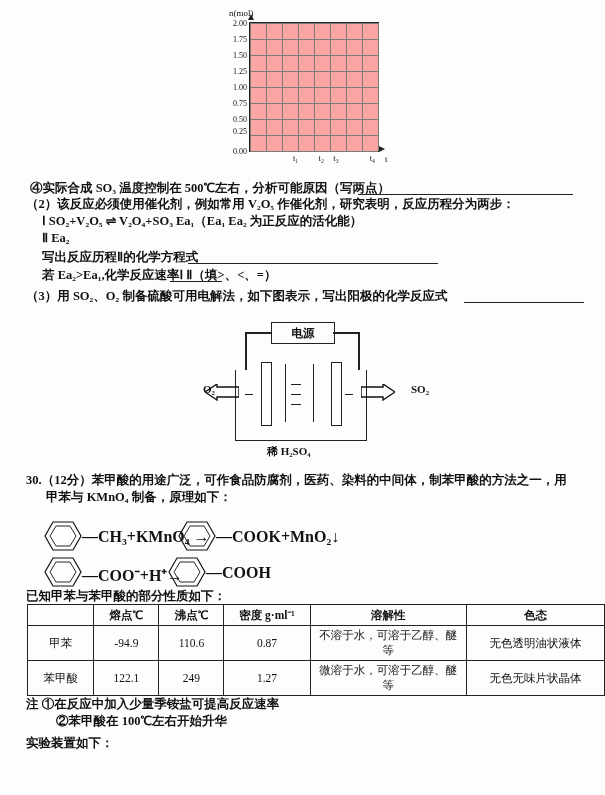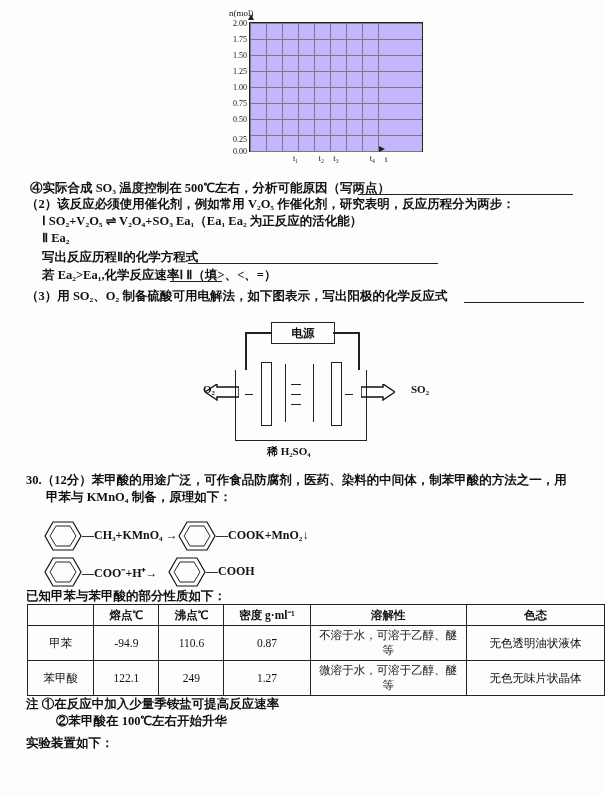--- a/index.html
+++ b/index.html
@@ -10,21 +10,21 @@
     color:#111;
     font-size:12.5px;
     position:relative;
     overflow:hidden;
   }
   .page{position:relative;width:605px;height:795px;}
 
   
   .chart-wrap{position:absolute;left:215px;top:8px;width:180px;height:170px;}
   .chart-ylabel{position:absolute;left:14px;top:0px;font-size:9px;}
-  .plot{position:absolute;left:34px;top:14px;width:128px;height:128px;border:1.4px solid #222;background:#c4b5fd;padding-left:44px;}
+  .plot{position:absolute;left:34px;top:14px;width:128px;height:128px;border:1.4px solid #222;background:#fca5a5;}
   .plot .vgrid,.plot .hgrid{position:absolute;background:#7a7a7a;}
   .plot .vgrid{width:1px;top:0;bottom:0;}
   .plot .hgrid{height:1px;left:0;right:0;}
   .ytick{position:absolute;right:100%;margin-right:3px;font-size:8px;transform:translateY(-50%);white-space:nowrap;}
   .xtick{position:absolute;top:100%;margin-top:2px;font-size:8.5px;transform:translateX(-50%);}
   .axis-arrow-y{position:absolute;left:33px;top:6px;width:0;height:0;border-left:3px solid transparent;border-right:3px solid transparent;border-bottom:6px solid #222;}
   .axis-arrow-x{position:absolute;left:164px;top:138px;width:0;height:0;border-top:3px solid transparent;border-bottom:3px solid transparent;border-left:6px solid #222;}
   .xaxis-label{position:absolute;left:170px;top:146px;font-size:9px;}
 
   
@@ -33,21 +33,21 @@
 
   
   .diagram{position:absolute;left:205px;top:322px;width:215px;height:140px;}
   .box{position:absolute;border:1.5px solid #222;}
   .psource{left:66px;top:0px;width:62px;height:20px;text-align:center;font-weight:bold;font-size:11.5px;line-height:20px;}
   .wire{position:absolute;background:#222;}
   .cell{left:30px;top:48px;width:130px;height:70px;border:1.6px solid #222;border-top:none;}
   .electrode{position:absolute;width:9px;height:62px;border:1.4px solid #222;background:#fff;}
   .bubbles span{position:absolute;width:10px;height:1.4px;background:#222;}
   .lbl{position:absolute;font-weight:bold;font-size:11px;}
-  .chemtext{position:absolute;font-size:12px;white-space:nowrap;}
+  .chemtext{position:absolute;font-size:16px;white-space:nowrap;}
 
   
   table.props{position:absolute;left:27px;top:604px;border-collapse:collapse;font-size:11.5px;}
   table.props td,table.props th{border:1px solid #222;padding:2px 8px;text-align:center;font-weight:normal;}
   table.props th{font-weight:bold;}
 </style>
 </head>
 <body>
 
 <div class="page">
@@ -64,21 +64,21 @@
         <div class="ytick" style="top: 32px;">1.50</div>
         <div class="hgrid" style="top: 48px;"></div>
         <div class="ytick" style="top: 48px;">1.25</div>
         <div class="hgrid" style="top: 64px;"></div>
         <div class="ytick" style="top: 64px;">1.00</div>
         <div class="hgrid" style="top: 80px;"></div>
         <div class="ytick" style="top: 80px;">0.75</div>
         <div class="hgrid" style="top: 96px;"></div>
         <div class="ytick" style="top: 96px;">0.50</div>
         <div class="hgrid" style="top: 112px;"></div>
-        <div class="ytick" style="top: 116px;">0.25</div>
+        <div class="ytick" style="top: 108px;">0.25</div>
         <div class="hgrid" style="top: 128px;"></div>
         <div class="ytick" style="top: 128px;">0.00</div>
         <div class="vgrid" style="left: 0px;"></div>
         <div class="vgrid" style="left: 16px;"></div>
         <div class="vgrid" style="left: 32px;"></div>
         <div class="vgrid" style="left: 48px;"></div>
         <div class="vgrid" style="left: 64px;"></div>
         <div class="vgrid" style="left: 80px;"></div>
         <div class="vgrid" style="left: 96px;"></div>
         <div class="vgrid" style="left: 112px;"></div>

